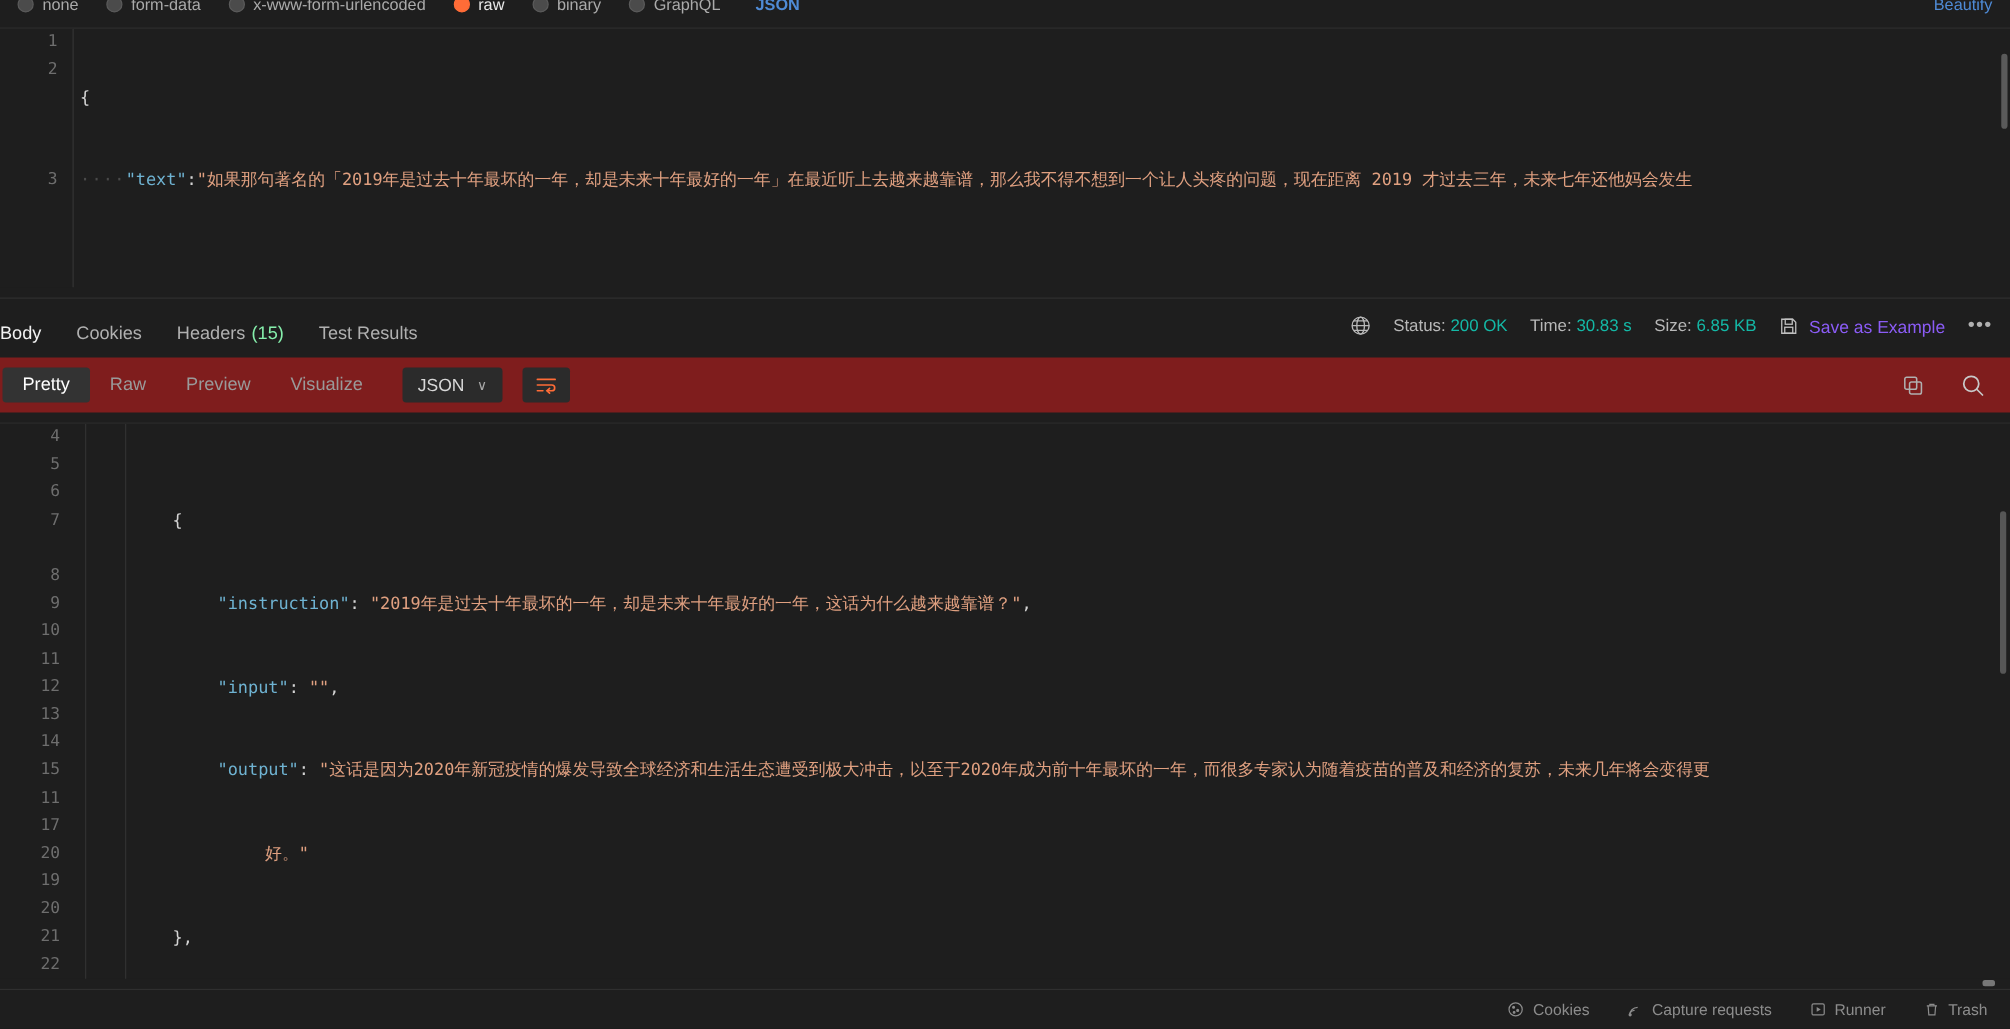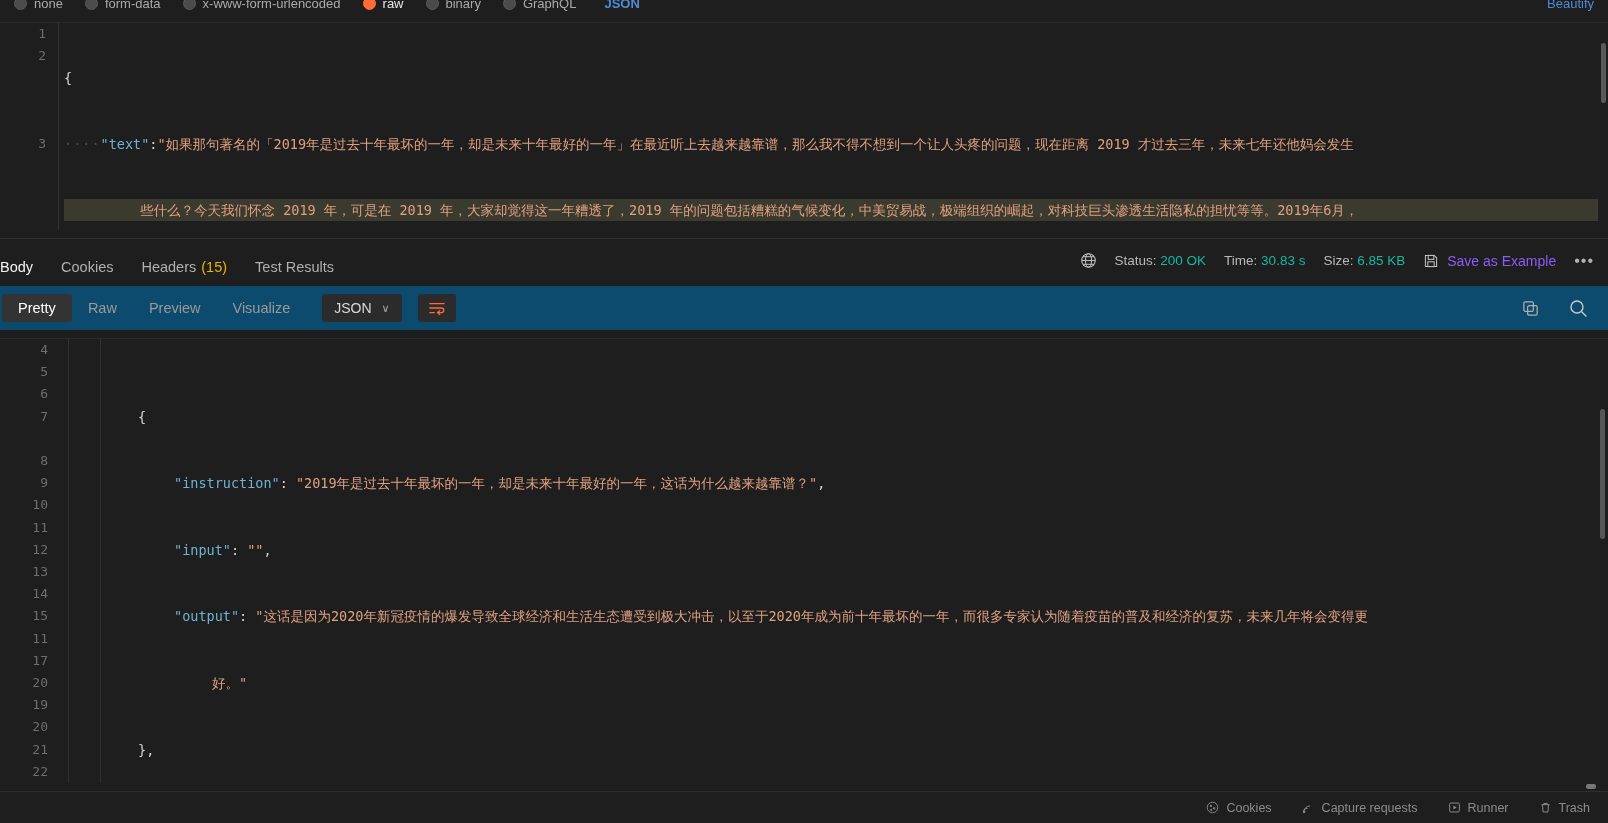--- a/index.html
+++ b/index.html
@@ -84,36 +84,36 @@
     height: 48px; display: flex; align-items: center; position: relative;
     white-space: nowrap;
     margin-top: 12px;
   }
   .tab:first-child { padding-left: 0; }
   .tab.active { color: #f2f2f2; }
   .tab.active::after {
     content: ""; position: absolute; left: 0; right: 0; bottom: 0;
     height: 2px; background: #ff6c37;
   }
-  .hdr-count { color: #eab308; margin-left: 5px; }
+  .hdr-count { color: #86efac; margin-left: 5px; }
 
   .status-group {
     margin-left: auto; display: flex; align-items: center; gap: 18px;
     padding-right: 14px; font-size: 13.5px; color: #b8b8b8;
   }
   .stat-item { white-space: nowrap; }
   .stat-val { color: #14b8a6; }
   .icon-svg { display: block; }
   .save-example { display: flex; align-items: center; gap: 8px; color: #8b5cf6; font-size: 14px; }
   .dots-menu { color: #b0b0b0; font-size: 16px; letter-spacing: 1px; }
 
   
   .view-bar {
     position: absolute; top: 286px; left: 0; width: 1608px; height: 44px;
-    background: #0c4a6e; display: flex; align-items: center;
+    background: #7f1d1d; display: flex; align-items: center;
     padding-left: 2px;
   }
   .vtab {
     font-size: 14.5px; color: #9a9a9a; padding: 6px 16px; border-radius: 3px;
     white-space: nowrap;
   }
   .vtab.active { color: #ffffff; background: #333333; }
   .fmt-select {
     display: flex; align-items: center; gap: 10px;
     background: #2b2b2b; border-radius: 3px;
@@ -213,21 +213,20 @@
       <div class="gutter-line">2</div>
       <div class="gutter-line">&nbsp;</div>
       <div class="gutter-line">&nbsp;</div>
       <div class="gutter-line">&nbsp;</div>
       <div class="gutter-line">3</div>
     </div>
     <div class="gutter-sep"></div>
     <div class="code-lines">
       <div class="cl"><span class="punc">{</span></div>
       <div class="cl"><span class="dots">····</span><span class="key">"text"</span><span class="punc">:</span><span class="str">"如果那句著名的「2019年是过去十年最坏的一年，却是未来十年最好的一年」在最近听上去越来越靠谱，那么我不得不想到一个让人头疼的问题，现在距离 2019 才过去三年，未来七年还他妈会发生</span></div>
-      <div class="cl hl req-indent"><span class="str">些什么？今天我们怀念 2019 年，可是在 2019 年，大家却觉得这一年糟透了，2019 年的问题包括糟糕的气候变化，中美贸易战，极端组织的崛起，对科技巨头渗透生活隐私的担忧等等。2019年6月，</span></div>
       
       
       
     </div>
     <div class="scroll-v"></div>
   </div>
 </div>
 
 <div class="resp-tabs">
   <div class="tab active">

